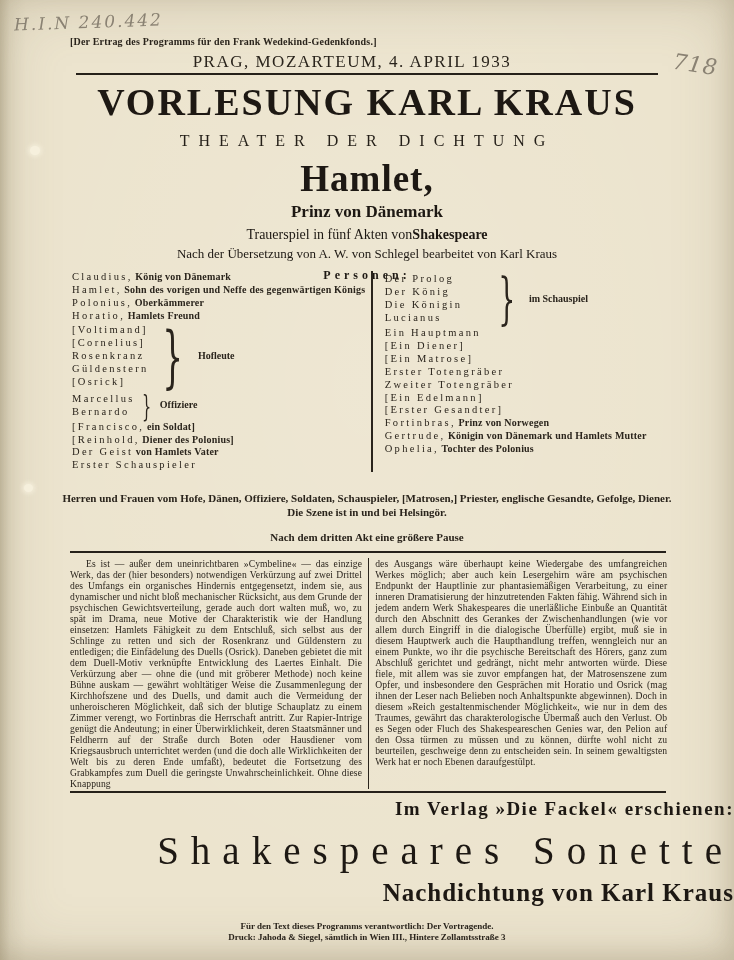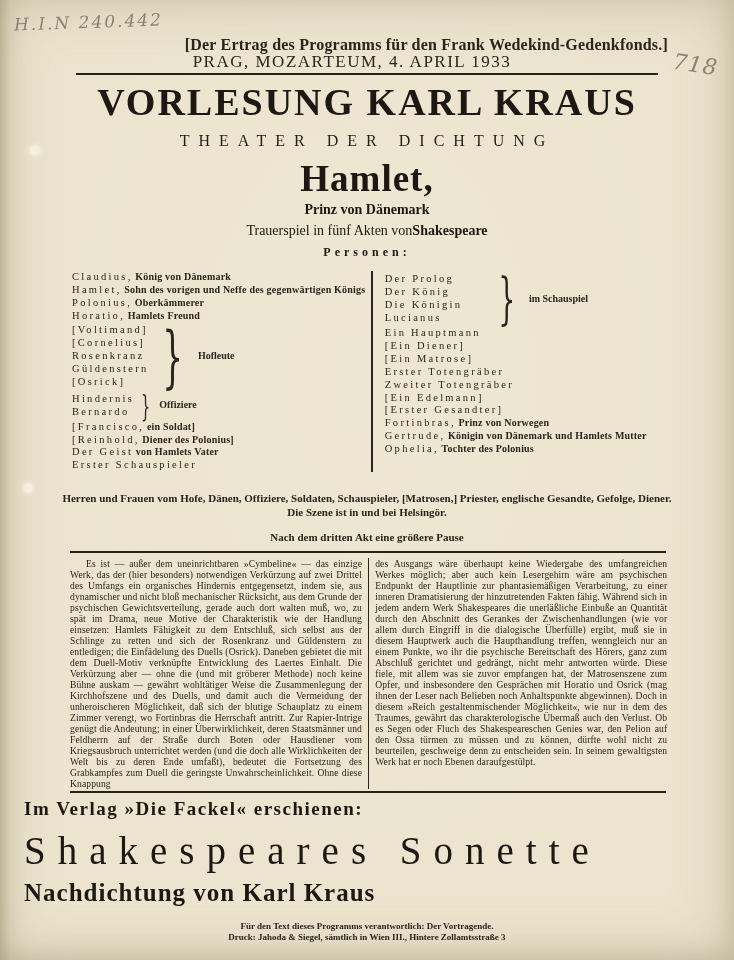--- a/index.html
+++ b/index.html
@@ -13,33 +13,33 @@
     overflow:hidden;
     font-family:"Liberation Serif","DejaVu Serif",serif;
     color:#2a241c;
   }
   .abs{position:absolute;}
   
   .hand{font-family:"DejaVu Serif",serif;font-style:italic;color:#8a8273;}
   .hand-archive{top:12px;left:14px;font-size:17px;letter-spacing:2px;transform:rotate(-2deg);}
   .hand-page{top:52px;right:16px;font-size:22px;transform:rotate(9deg);letter-spacing:1px;}
   
-  .benefit{top:36px;left:70px;right:66px;text-align:right;font-size:16px;font-weight:bold;letter-spacing:.2px;}
+  .benefit{top:36px;left:70px;right:66px;font-size:10px;font-weight:bold;letter-spacing:.2px;}
   .venue{top:52px;left:0;right:30px;text-align:center;font-size:17px;letter-spacing:1.5px;}
   .rule{background:#26211a;height:2px;}
   .rule-top{top:73px;left:76px;right:76px;height:1.8px;}
   .rule-mid{top:551px;left:70px;right:68px;}
   .rule-bot{top:791px;left:70px;right:68px;}
   
   .titleblock{top:82px;left:0;right:0;text-align:center;color:#1d1813;}
   .main-title{font-size:38px;font-weight:bold;letter-spacing:2px;line-height:1.1;}
   .sub-title{font-size:16px;letter-spacing:9px;margin-top:8px;color:#241f18;}
   .playblock{top:160px;left:0;right:0;text-align:center;color:#1d1813;}
   .play-title{font-size:37px;font-weight:bold;letter-spacing:1px;line-height:1.05;}
-  .play-sub{font-size:14px;font-weight:bold;margin-top:3px;}
+  .play-sub{font-size:17px;font-weight:bold;margin-top:3px;}
   .genre{font-size:14px;margin-top:5px;}
   .genre b{}
   .translation{font-size:13px;margin-top:3px;}
   .persons-h{font-size:12px;font-weight:bold;letter-spacing:4px;margin-top:6px;}
   
   .cast{top:271px;left:72px;right:46px;display:flex;font-size:10.5px;line-height:12.9px;}
   .cast-col{width:300px;}
   .cast-col.right{width:306px;padding-left:10px;}
   .cast-divider{width:1.4px;background:#2a241c;margin:0 2px;align-self:stretch;}
   .entry{padding-left:52px;text-indent:-52px;}
@@ -57,21 +57,21 @@
   .notes-scene{font-size:11px;font-weight:bold;}
   .notes-pause{font-size:11px;font-weight:bold;margin-top:13px;}
   
   .essay{top:558px;left:70px;right:66px;display:flex;}
   .essay-col{width:292px;font-size:9.6px;line-height:11px;text-align:justify;
              letter-spacing:.1px;color:#251f18;}
   .essay-col.first p{text-indent:16px;margin:0;}
   .essay-col p{margin:0;}
   .essay-divider{width:1.2px;background:#2a241c;margin:0 6px;align-self:stretch;}
   
-  .publisher{top:798px;left:0;right:0;text-align:left;color:#1d1813;padding-left:24px;}
+  .publisher{top:798px;left:0;right:0;text-align:right;color:#1d1813;padding-left:24px;}
   .pub-line{font-size:19px;font-weight:bold;letter-spacing:1.5px;}
   .pub-title{font-size:39px;letter-spacing:12px;margin-top:8px;font-weight:500;}
   .pub-sub{font-size:25px;font-weight:bold;letter-spacing:1px;margin-top:6px;}
   
   .footer{top:921px;left:0;right:0;text-align:center;font-size:9px;font-weight:bold;
           line-height:11px;color:#2a241c;}
   
   .hole{position:absolute;background:#f6f0dd;border-radius:50%;
         box-shadow:0 0 4px 2px rgba(246,240,221,.8);}
   .hole1{left:30px;top:146px;width:10px;height:9px;}
@@ -94,20 +94,21 @@
 
   <div class="abs titleblock">
     <div class="main-title">VORLESUNG KARL KRAUS</div>
     <div class="sub-title">THEATER DER DICHTUNG</div>
   </div>
 
   <div class="abs playblock">
     <div class="play-title">Hamlet,</div>
     <div class="play-sub">Prinz von Dänemark</div>
     <div class="genre"><span>Trauerspiel in fünf Akten von</span><b>Shakespeare</b></div>
+    <div class="translation">Nach der Übersetzung von A. W. von Schlegel bearbeitet von Karl Kraus</div>
     <div class="persons-h">Personen:</div>
   </div>
 
   <div class="abs cast">
     <div class="cast-col left">
       <div class="entry"><span class="nm">Claudius,</span> <span class="ds">König von Dänemark</span></div>
       <div class="entry"><span class="nm">Hamlet,</span> <span class="ds">Sohn des vorigen und Neffe des gegenwärtigen Königs</span></div>
       <div class="entry"><span class="nm">Polonius,</span> <span class="ds">Oberkämmerer</span></div>
       <div class="entry"><span class="nm">Horatio,</span> <span class="ds">Hamlets Freund</span></div>
 
@@ -118,21 +119,21 @@
           <div class="entry"><span class="nm">Rosenkranz</span></div>
           <div class="entry"><span class="nm">Güldenstern</span></div>
           <div class="entry"><span class="nm">[Osrick]</span></div>
         </div>
         <div class="brace b5">}</div>
         <div class="glabel">Hofleute</div>
       </div>
 
       <div class="group">
         <div class="members">
-          <div class="entry"><span class="nm">Hindernis</span></div>
+          <div class="entry"><span class="nm">Marcellus</span></div>
           <div class="entry"><span class="nm">Bernardo</span></div>
         </div>
         <div class="brace b2">}</div>
         <div class="glabel">Offiziere</div>
       </div>
 
       <div class="entry"><span class="nm">[Francisco,</span> <span class="ds">ein Soldat]</span></div>
       <div class="entry"><span class="nm">[Reinhold,</span> <span class="ds">Diener des Polonius]</span></div>
       <div class="entry"><span class="nm">Der Geist</span> <span class="ds">von Hamlets Vater</span></div>
       <div class="entry"><span class="nm">Erster Schauspieler</span></div>

